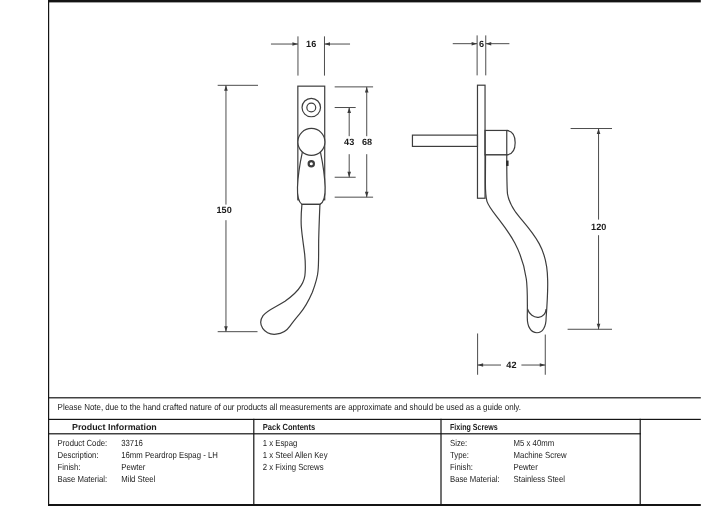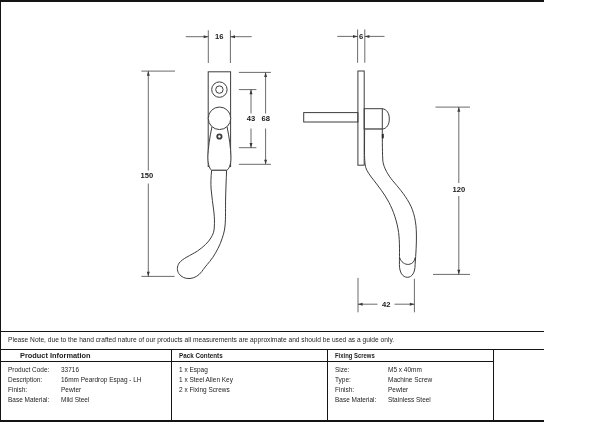--- a/index.html
+++ b/index.html
@@ -1,17 +1,17 @@
 <!DOCTYPE html>
 <html><head>
 <meta charset="utf-8">
 <style>
   html,body{margin:0;padding:0;background:#fff;}
   #page{position:relative;width:544px;height:422px;background:#fff;overflow:hidden;
-        font-family:"Liberation Sans",sans-serif;color:#1c1c1c;}
+        font-family:"Liberation Sans",sans-serif;color:#1c1c1c;margin-left:40px;}
   .abs{position:absolute;}
   .ln{position:absolute;background:#141414;}
   .t{position:absolute;font-size:7.4px;line-height:9px;white-space:nowrap;transform:scaleX(0.875);transform-origin:0 50%;}
   .th{font-weight:bold;}
 </style>
 </head>
 <body>
 <div id="page">
 
 <svg class="abs" style="left:0;top:0;" width="600" height="331" viewBox="0 0 600 331">

